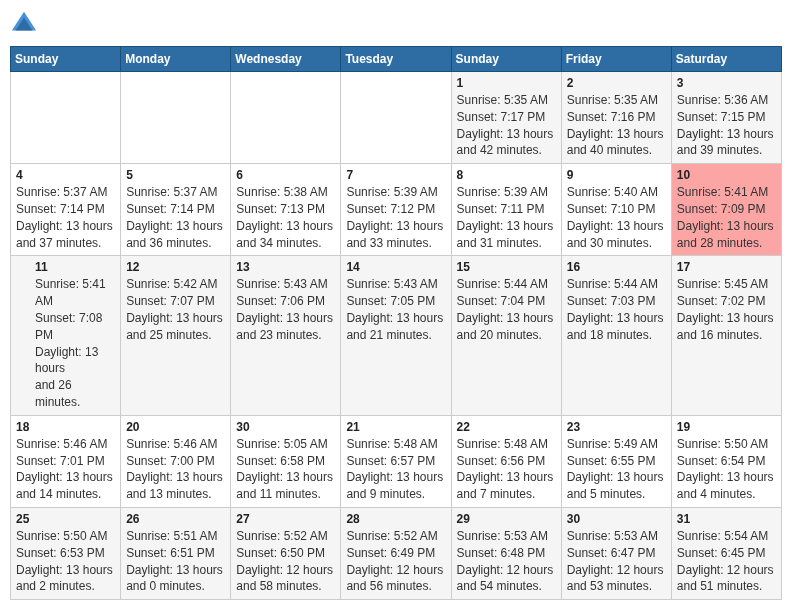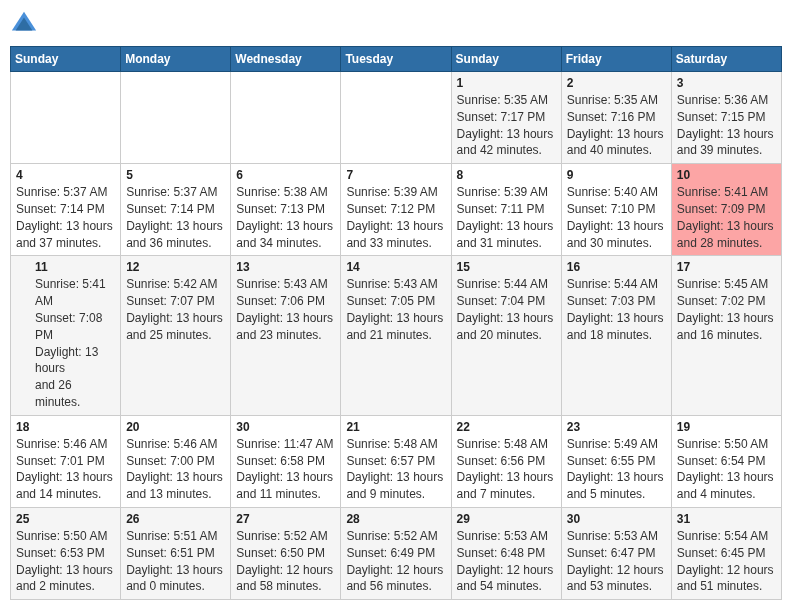--- a/index.html
+++ b/index.html
@@ -253,21 +253,21 @@
         </td>
         <td style="background: rgb(255, 255, 255);">
           <span class="day-number">20</span>
           <div class="day-info" style="white-space: pre-line;">Sunrise: 5:46 AM
 Sunset: 7:00 PM
 Daylight: 13 hours
 and 13 minutes.</div>
         </td>
         <td style="background: rgb(255, 255, 255);">
           <span class="day-number">30</span>
-          <div class="day-info" style="white-space: pre-line;">Sunrise: 11:47 AM
+          <div class="day-info" style="white-space: pre-line;">Sunrise: 5:05 AM
 Sunset: 6:58 PM
 Daylight: 13 hours
 and 11 minutes.</div>
         </td>
         <td style="background: rgb(255, 255, 255);">
           <span class="day-number">21</span>
           <div class="day-info" style="white-space: pre-line;">Sunrise: 5:48 AM
 Sunset: 6:57 PM
 Daylight: 13 hours
 and 9 minutes.</div>

